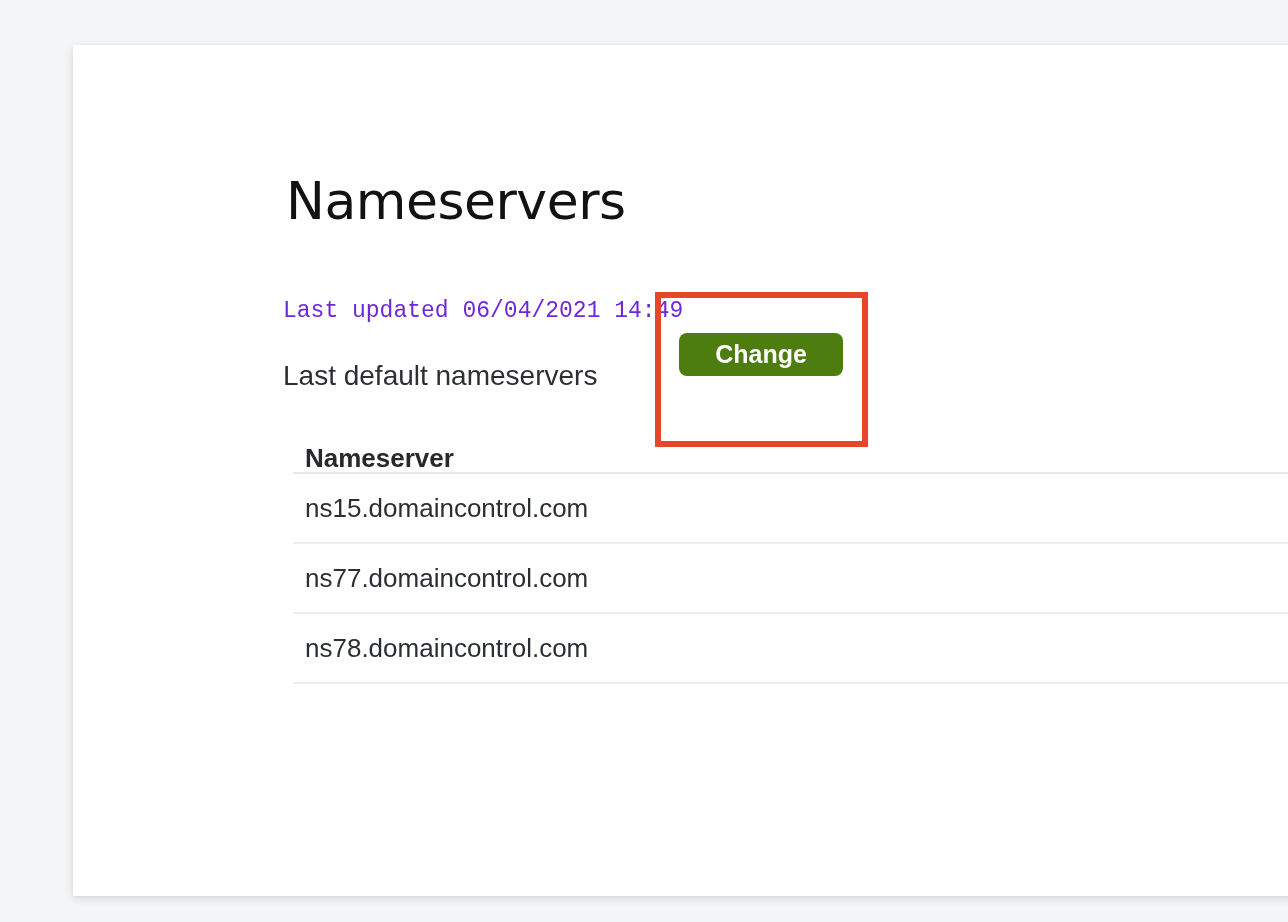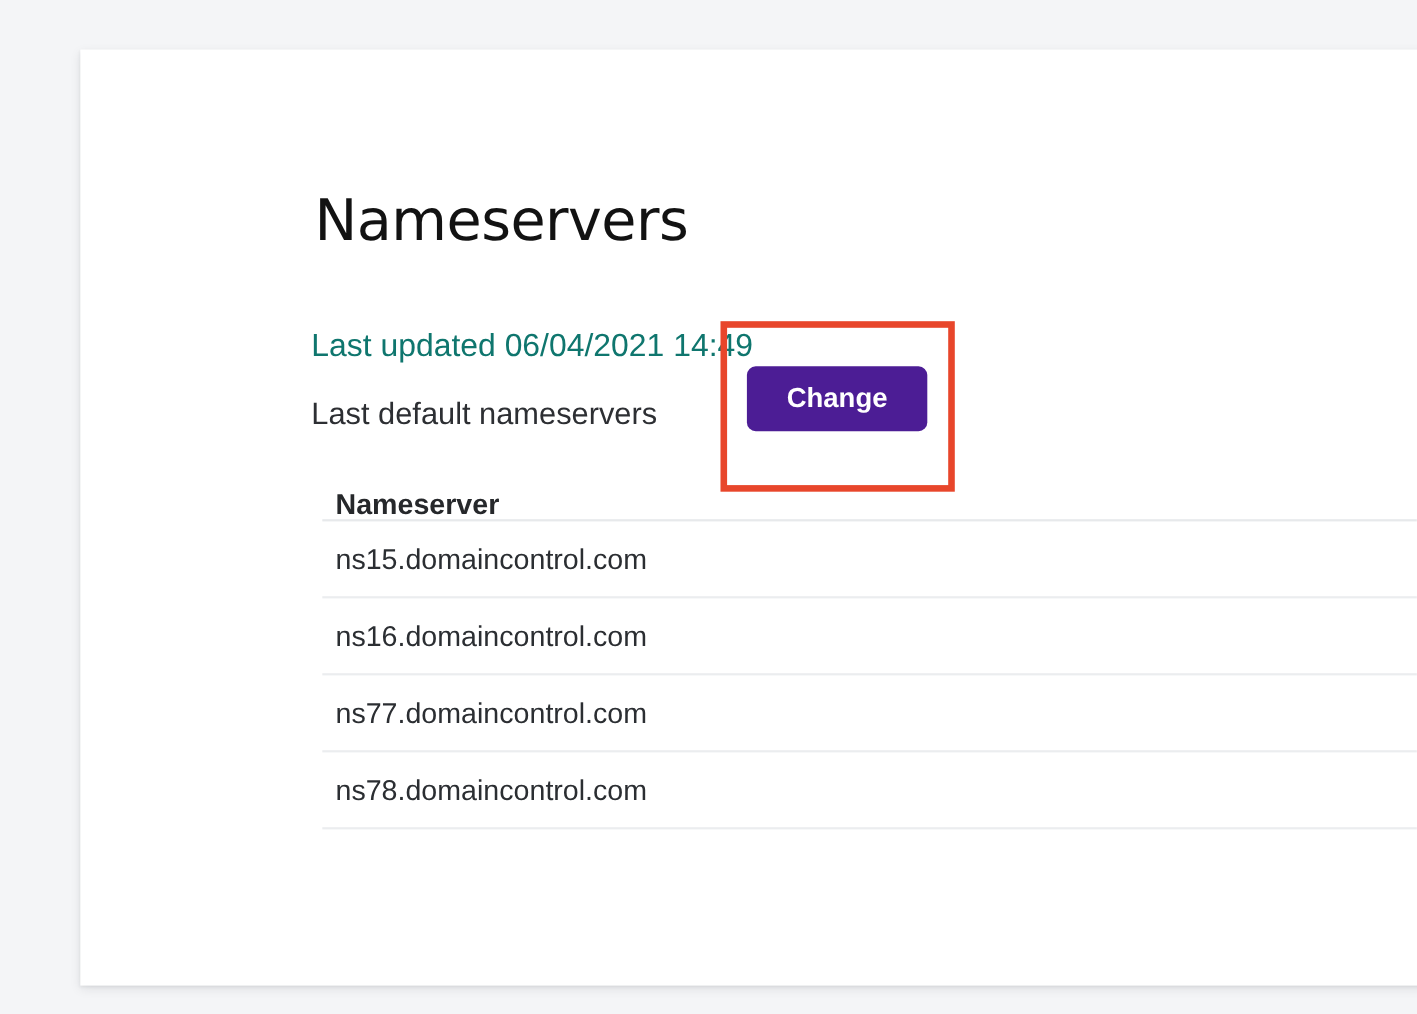--- a/index.html
+++ b/index.html
@@ -23,36 +23,37 @@
     font-family: "DejaVu Sans", sans-serif;
     font-weight: 400;
     font-size: 52px;
     line-height: 1.15;
     color: #121212;
     letter-spacing: -0.5px;
   }
   .last-updated {
     position: absolute;
     left: 195px; top: 238px;
-    font-size: 29px;
+    font-size: 23px;
     line-height: 1.2;
-    color: #0f766e;
+    color: #6d28d9;
+    font-family: Liberation Mono, monospace;
   }
   .status-line {
     position: absolute;
     left: 195px; top: 299px;
     font-size: 28px;
     line-height: 1.2;
     color: #2d2f33;
   }
   .change-btn {
     position: absolute;
     left: 606px; top: 288px;
-    width: 164px; height: 59px;
-    background: #4c1d95;
+    width: 164px; height: 43px;
+    background: #4d7c0f;
     border: none;
     border-radius: 8px;
     color: #ffffff;
     font-family: "Liberation Sans", sans-serif;
     font-weight: 700;
     font-size: 25px;
     cursor: pointer;
     display: flex;
     align-items: center;
     justify-content: center;
@@ -102,18 +103,17 @@
 
   <div class="status-line">Last default nameservers</div>
 
   <button class="change-btn">Change</button>
 
   <div class="annotation-box"></div>
 
   <div class="ns-table">
     <div class="thead">Nameserver</div>
     <div class="row">ns15.domaincontrol.com</div>
-    <div class="row">ns16.domaincontrol.com</div>
     <div class="row">ns77.domaincontrol.com</div>
     <div class="row">ns78.domaincontrol.com</div>
   </div>
 
 </div>
 
 </body></html>

